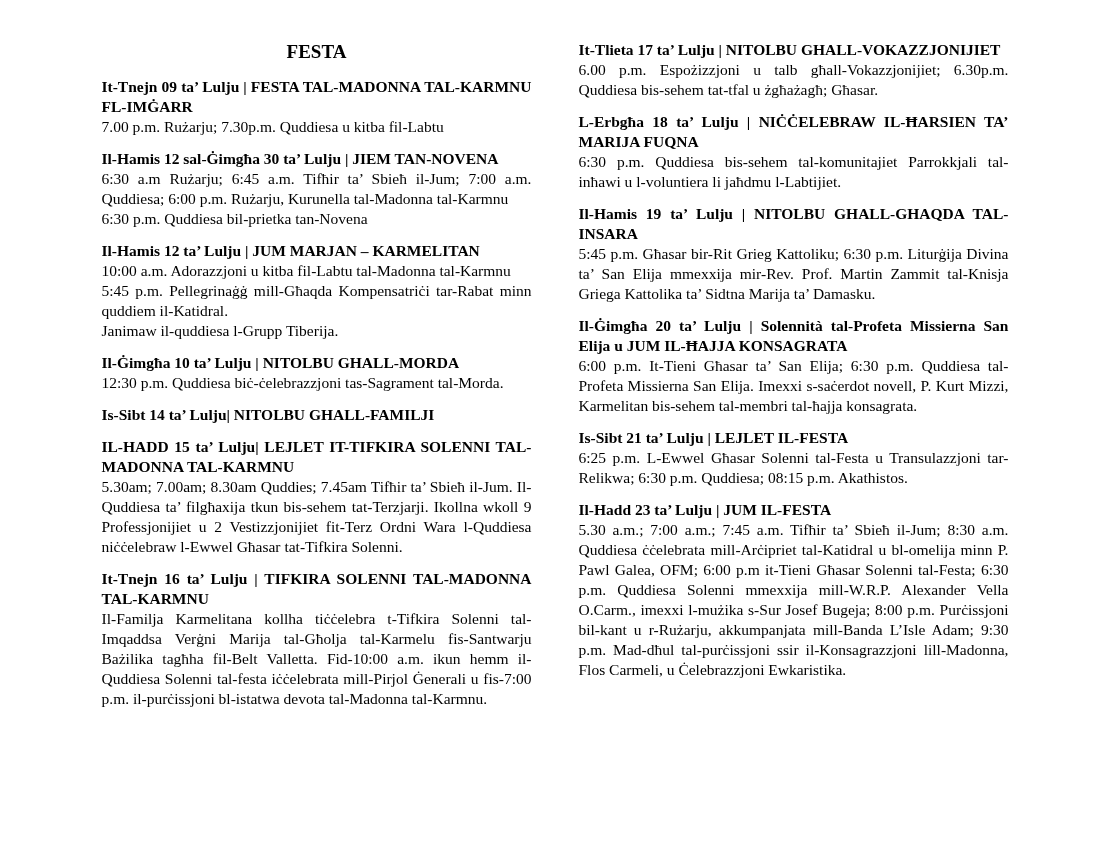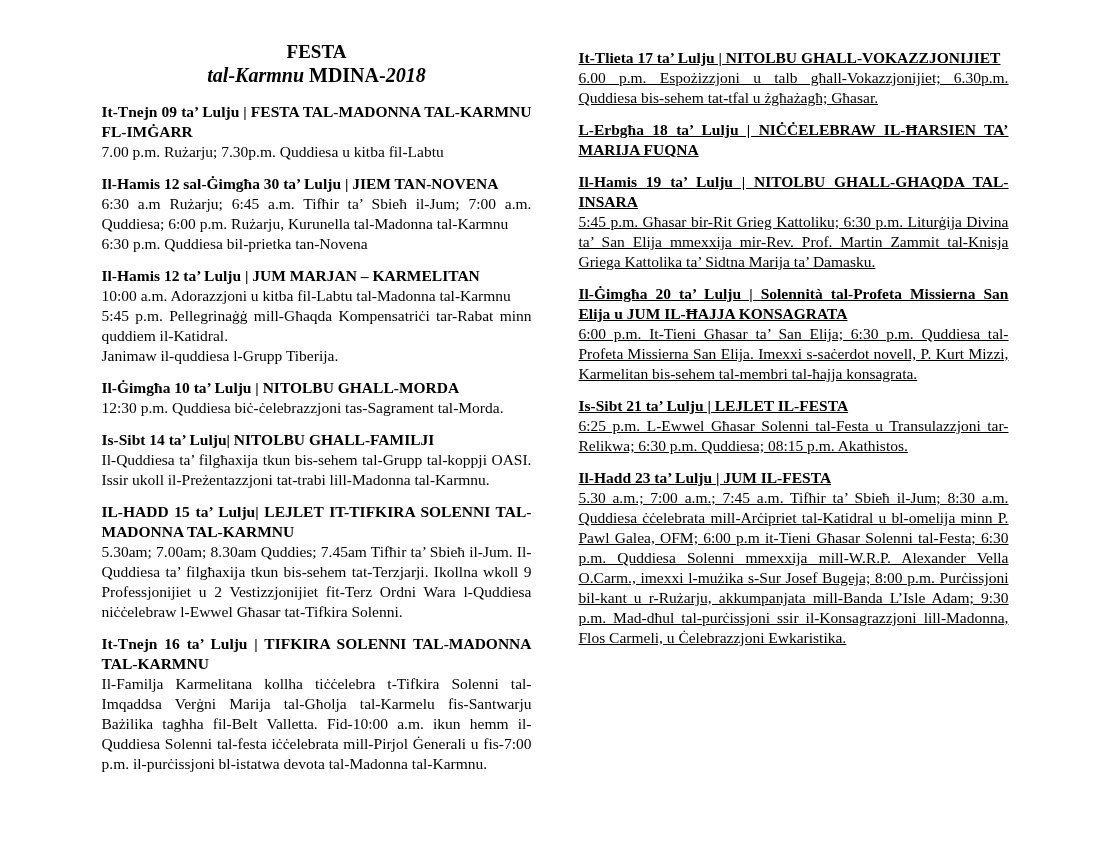--- a/index.html
+++ b/index.html
@@ -23,22 +23,21 @@
     gap: 47px;
     justify-content: center;
   }
   .col {
     flex: 0 0 430px;
     width: 430px;
     font-size: 15.5px;
     line-height: 20px;
   }
   .col-right {
-    margin-top: 8px;
-    text-decoration: underline;
+    margin-top: 0;
   }
   .title-block {
     text-align: center;
     margin-bottom: 14px;
   }
   .title-line1 {
     font-weight: bold;
     font-size: 19px;
     line-height: 23px;
   }
@@ -63,21 +62,20 @@
 </style>
 </head>
 <body>
 
 <div class="page">
 
   <div class="col col-left">
 
     <div class="title-block">
       <div class="title-line1">FESTA</div>
-      <div class="title-line2"><span class="ital">tal-Karmnu </span><span>MDINA-</span><span class="ital">2018</span></div>
     </div>
 
     <div class="entry">
       <h3 class="entry-heading">It-Tnejn 09 ta’ Lulju  | FESTA TAL-MADONNA TAL-KARMNU FL-IMĠARR</h3>
       <p class="entry-body">7.00 p.m. Rużarju; 7.30p.m. Quddiesa u kitba fil-Labtu</p>
     </div>
 
     <div class="entry">
       <h3 class="entry-heading">Il-Hamis 12 sal-Ġimgħa 30 ta’ Lulju | JIEM TAN-NOVENA</h3>
       <p class="entry-body">6:30 a.m Rużarju; 6:45 a.m. Tifħir ta’ Sbieħ il-Jum; 7:00 a.m. Quddiesa; 6:00 p.m. Rużarju, Kurunella tal-Madonna tal-Karmnu</p>
@@ -91,21 +89,20 @@
       <p class="entry-body">Janimaw il-quddiesa l-Grupp Tiberija.</p>
     </div>
 
     <div class="entry">
       <h3 class="entry-heading">Il-Ġimgħa 10 ta’ Lulju | NITOLBU GHALL-MORDA</h3>
       <p class="entry-body">12:30 p.m. Quddiesa biċ-ċelebrazzjoni tas-Sagrament tal-Morda.</p>
     </div>
 
     <div class="entry">
       <h3 class="entry-heading">Is-Sibt 14 ta’ Lulju| NITOLBU GHALL-FAMILJI</h3>
-      <p class="entry-body">Il-Quddiesa ta’ filgħaxija tkun bis-sehem tal-Grupp tal-koppji OASI. Issir ukoll il-Preżentazzjoni tat-trabi lill-Madonna tal-Karmnu.</p>
     </div>
 
     <div class="entry">
       <h3 class="entry-heading">IL-HADD 15 ta’ Lulju|  LEJLET IT-TIFKIRA SOLENNI TAL-MADONNA TAL-KARMNU</h3>
       <p class="entry-body">5.30am; 7.00am; 8.30am Quddies; 7.45am Tifħir ta’ Sbieħ il-Jum. Il-Quddiesa ta’ filgħaxija tkun bis-sehem tat-Terzjarji. Ikollna wkoll 9 Professjonijiet u 2 Vestizzjonijiet fit-Terz Ordni Wara l-Quddiesa niċċelebraw l-Ewwel Għasar tat-Tifkira Solenni.</p>
     </div>
 
     <div class="entry">
       <h3 class="entry-heading">It-Tnejn 16 ta’ Lulju | TIFKIRA SOLENNI TAL-MADONNA TAL-KARMNU</h3>
       <p class="entry-body">Il-Familja Karmelitana kollha tiċċelebra t-Tifkira Solenni tal-Imqaddsa Verġni Marija tal-Għolja tal-Karmelu fis-Santwarju Bażilika tagħha fil-Belt Valletta. Fid-10:00 a.m. ikun hemm il-Quddiesa Solenni tal-festa iċċelebrata mill-Pirjol Ġenerali u fis-7:00 p.m. il-purċissjoni bl-istatwa devota tal-Madonna tal-Karmnu.</p>
@@ -115,20 +112,21 @@
 
   <div class="col col-right">
 
     <div class="entry">
       <h3 class="entry-heading">It-Tlieta 17 ta’ Lulju | NITOLBU GHALL-VOKAZZJONIJIET</h3>
       <p class="entry-body">6.00 p.m. Espożizzjoni u talb għall-Vokazzjonijiet; 6.30p.m. Quddiesa bis-sehem tat-tfal u żgħażagħ; Għasar.</p>
     </div>
 
     <div class="entry">
       <h3 class="entry-heading">L-Erbgħa 18 ta’ Lulju | NIĊĊELEBRAW IL-ĦARSIEN TA’ MARIJA FUQNA</h3>
+      <p class="entry-body">6:30 p.m. Quddiesa bis-sehem tal-komunitajiet Parrokkjali tal-inħawi u l-voluntiera li jaħdmu l-Labtijiet.</p>
     </div>
 
     <div class="entry">
       <h3 class="entry-heading">Il-Hamis 19 ta’ Lulju | NITOLBU GHALL-GHAQDA TAL-INSARA</h3>
       <p class="entry-body">5:45 p.m. Għasar bir-Rit Grieg Kattoliku; 6:30 p.m. Liturġija Divina ta’ San Elija mmexxija mir-Rev. Prof. Martin Zammit tal-Knisja Griega Kattolika ta’ Sidtna Marija ta’ Damasku.</p>
     </div>
 
     <div class="entry">
       <h3 class="entry-heading">Il-Ġimgħa 20 ta’ Lulju | Solennità tal-Profeta Missierna San Elija u JUM IL-ĦAJJA KONSAGRATA</h3>
       <p class="entry-body">6:00 p.m. It-Tieni Għasar ta’ San Elija; 6:30 p.m. Quddiesa tal-Profeta Missierna San Elija. Imexxi s-saċerdot novell, P. Kurt Mizzi, Karmelitan bis-sehem tal-membri tal-ħajja konsagrata.</p>

